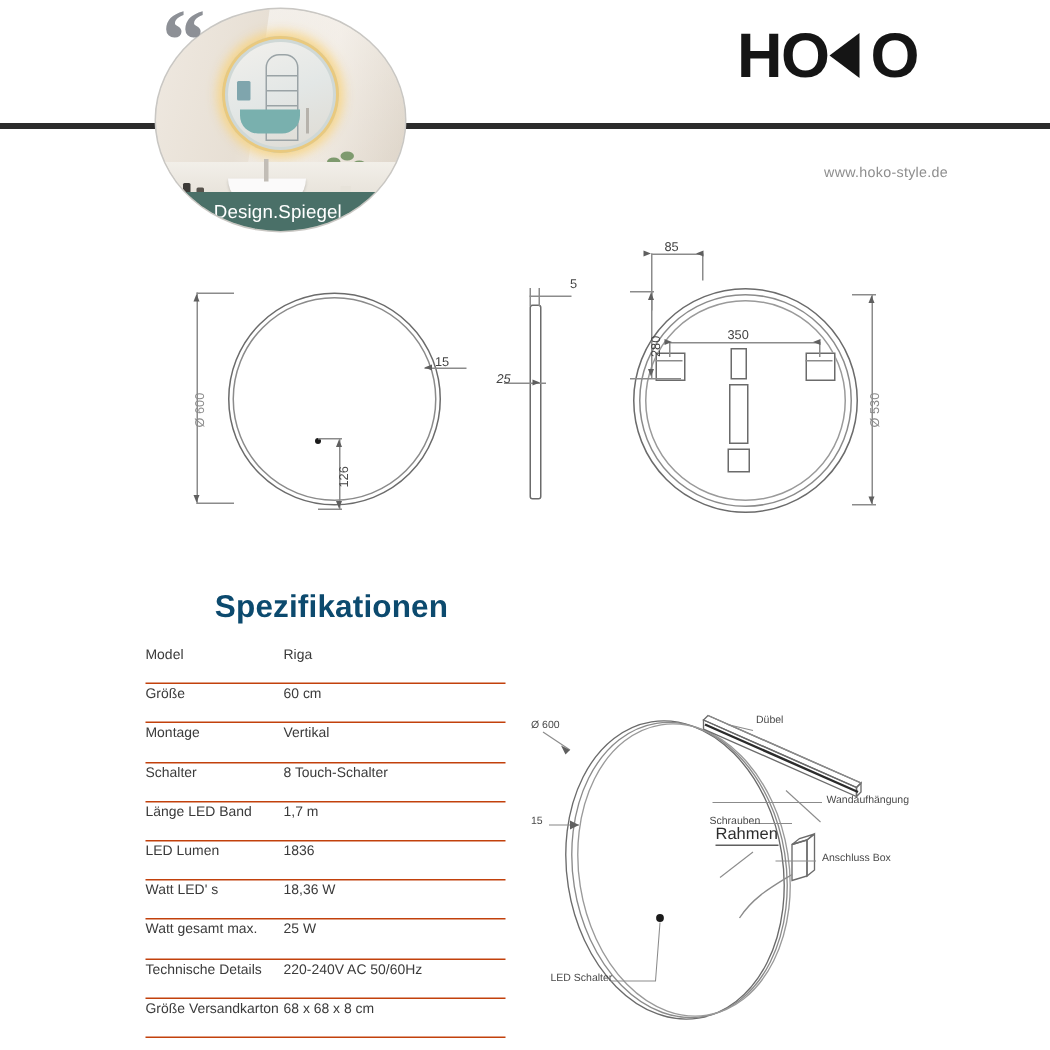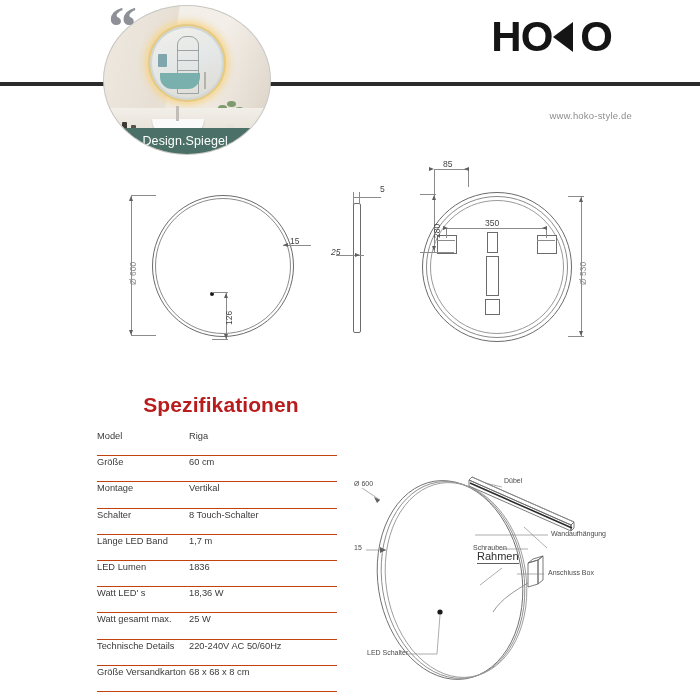--- a/index.html
+++ b/index.html
@@ -121,21 +121,21 @@
   .ar-l{border-top:2.5px solid transparent;border-bottom:2.5px solid transparent;border-right:5px solid #5f5f5f;}
   .ar-r{border-top:2.5px solid transparent;border-bottom:2.5px solid transparent;border-left:5px solid #5f5f5f;}
   .ar-u{border-left:2.5px solid transparent;border-right:2.5px solid transparent;border-bottom:5px solid #5f5f5f;}
   .ar-d{border-left:2.5px solid transparent;border-right:2.5px solid transparent;border-top:5px solid #5f5f5f;}
   .dot{position:absolute;width:4px;height:4px;border-radius:50%;background:#1a1a1a;}
   .box-out{position:absolute;border:1px solid #6b6b6b;background:#fff;}
 
   
   .spec-title{
     position:absolute;left:97px;top:393px;width:248px;text-align:center;
-    font-size:21px;font-weight:700;color:#b91c1c;letter-spacing:.1px;
+    font-size:21px;font-weight:700;color:#0c4a6e;letter-spacing:.1px;
   }
   .spec-table{position:absolute;left:97px;top:430px;width:240px;}
   .spec-row{
     position:relative;height:25.2px;
     border-bottom:1px solid #c2410c;
     display:flex;align-items:flex-start;
   }
   .spec-k{width:92px;font-size:9.3px;color:#3a3a3a;padding-top:1px;}
   .spec-v{flex:1;font-size:9.3px;color:#3a3a3a;padding-top:1px;}
 

